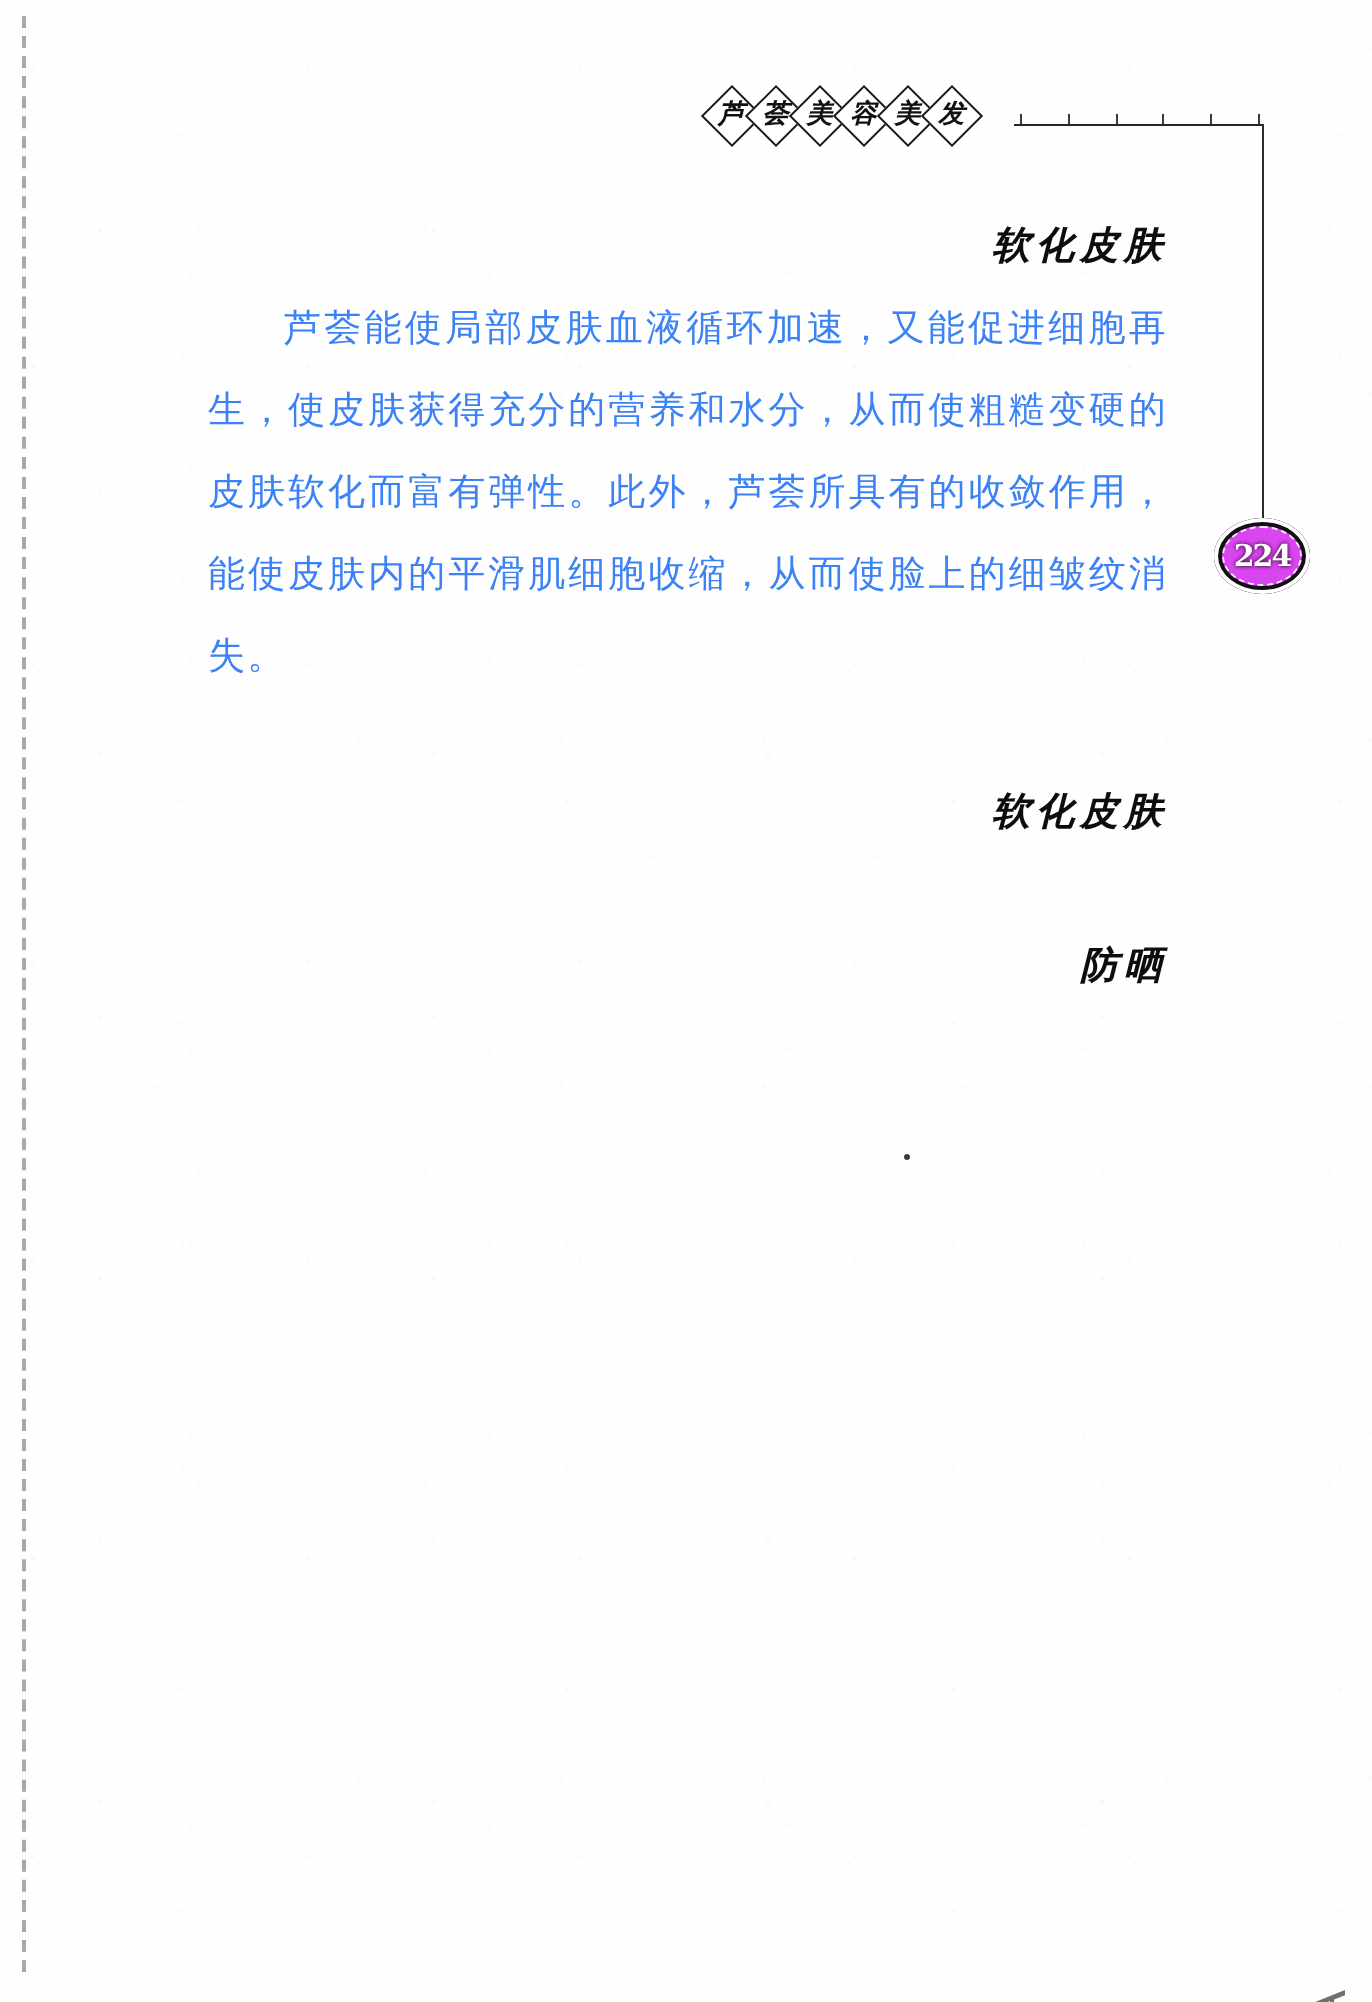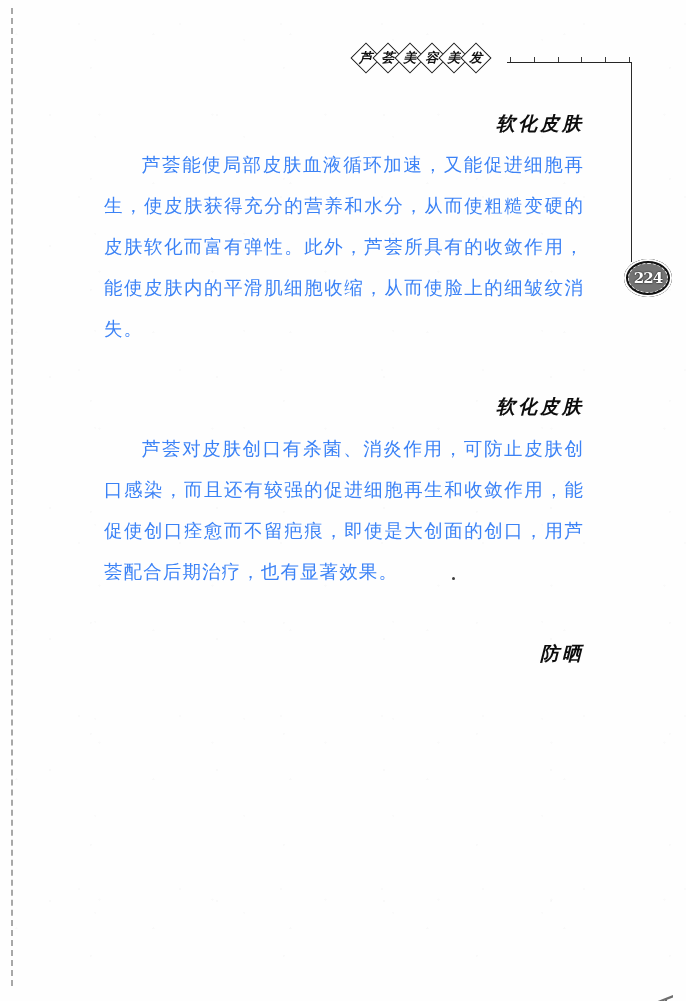--- a/index.html
+++ b/index.html
@@ -117,26 +117,26 @@
     left: 631px;
     top: 62px;
     width: 0;
     height: 200px;
     border-left: 1.3px solid #2b2b2b;
   }
 
   
   #page-badge {
     position: absolute;
-    left: 624px;
+    left: 607px;
     top: 259px;
     width: 48px;
     height: 38px;
     border-radius: 50%;
-    background: #737373;
+    background: #d946ef;
     display: flex;
     align-items: center;
     justify-content: center;
     box-shadow: inset 0 0 0 2px #fff, inset 0 0 0 4px #111;
   }
   #page-badge::before {
     content: "";
     position: absolute;
     inset: 4px;
     border-radius: 50%;
@@ -267,21 +267,20 @@
 
     <div class="section sec-softening">
       <h2 class="heading">软化皮肤</h2>
       <p class="paragraph">芦荟能使局部皮肤血液循环加速，又能促进细胞再生，使皮肤获得充分的营养和水分，从而使粗糙变硬的皮肤软化而富有弹性。此外，芦荟所具有的收敛作用，能使皮肤内的平滑肌细胞收缩，从而使脸上的细皱纹消失。</p>
     </div>
 
     <div class="gap-1"></div>
 
     <div class="section sec-scar">
       <h2 class="heading">软化皮肤</h2>
-      <p class="paragraph">芦荟对皮肤创口有杀菌、消炎作用，可防止皮肤创口感染，而且还有较强的促进细胞再生和收敛作用，能促使创口痊愈而不留疤痕，即使是大创面的创口，用芦荟配合后期治疗，也有显著效果。</p>
     </div>
 
     <div class="gap-2"></div>
 
     <div class="section sec-sun">
       <h2 class="heading">防晒</h2>
     </div>
 
   </div>
 

